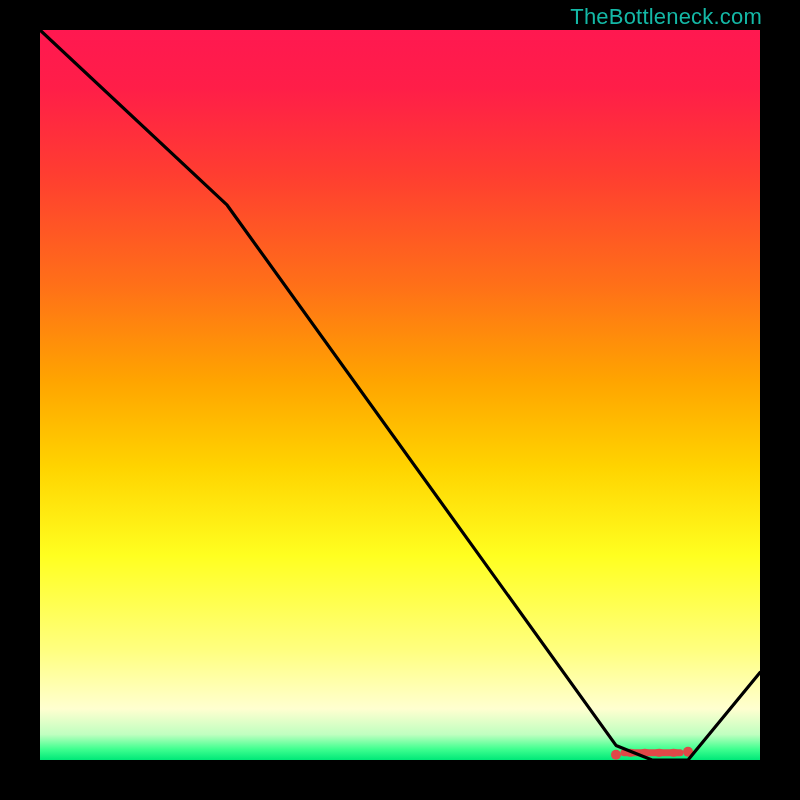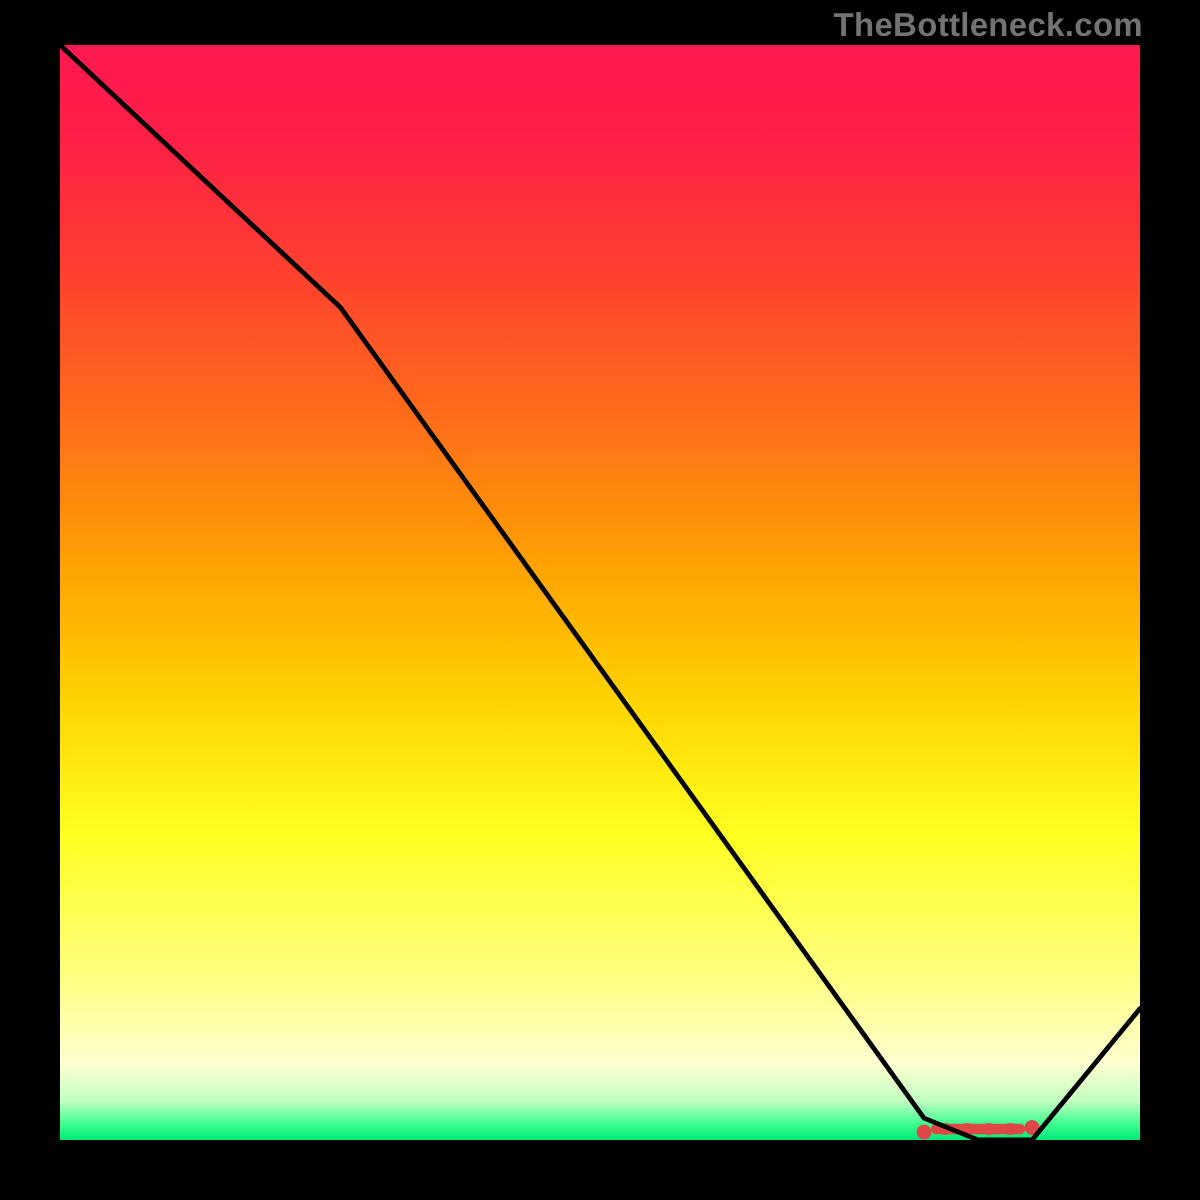--- a/index.html
+++ b/index.html
@@ -21,23 +21,23 @@
     position: absolute;
     left: 40px;
     top: 30px;
     width: 720px;
     height: 730px;
   }
   .watermark {
     position: absolute;
     top: 4px;
     right: 38px;
-    color: #737373;
+    color: #14b8a6;
     font-size: 22px;
-    font-weight: 700;
+    font-weight: 400;
     letter-spacing: 0.2px;
   }
 </style>
 </head>
 <body>
 
 <div class="frame">
   <div class="watermark">TheBottleneck.com</div>
 
   <svg class="plot" viewBox="0 0 720 730" preserveAspectRatio="none">

